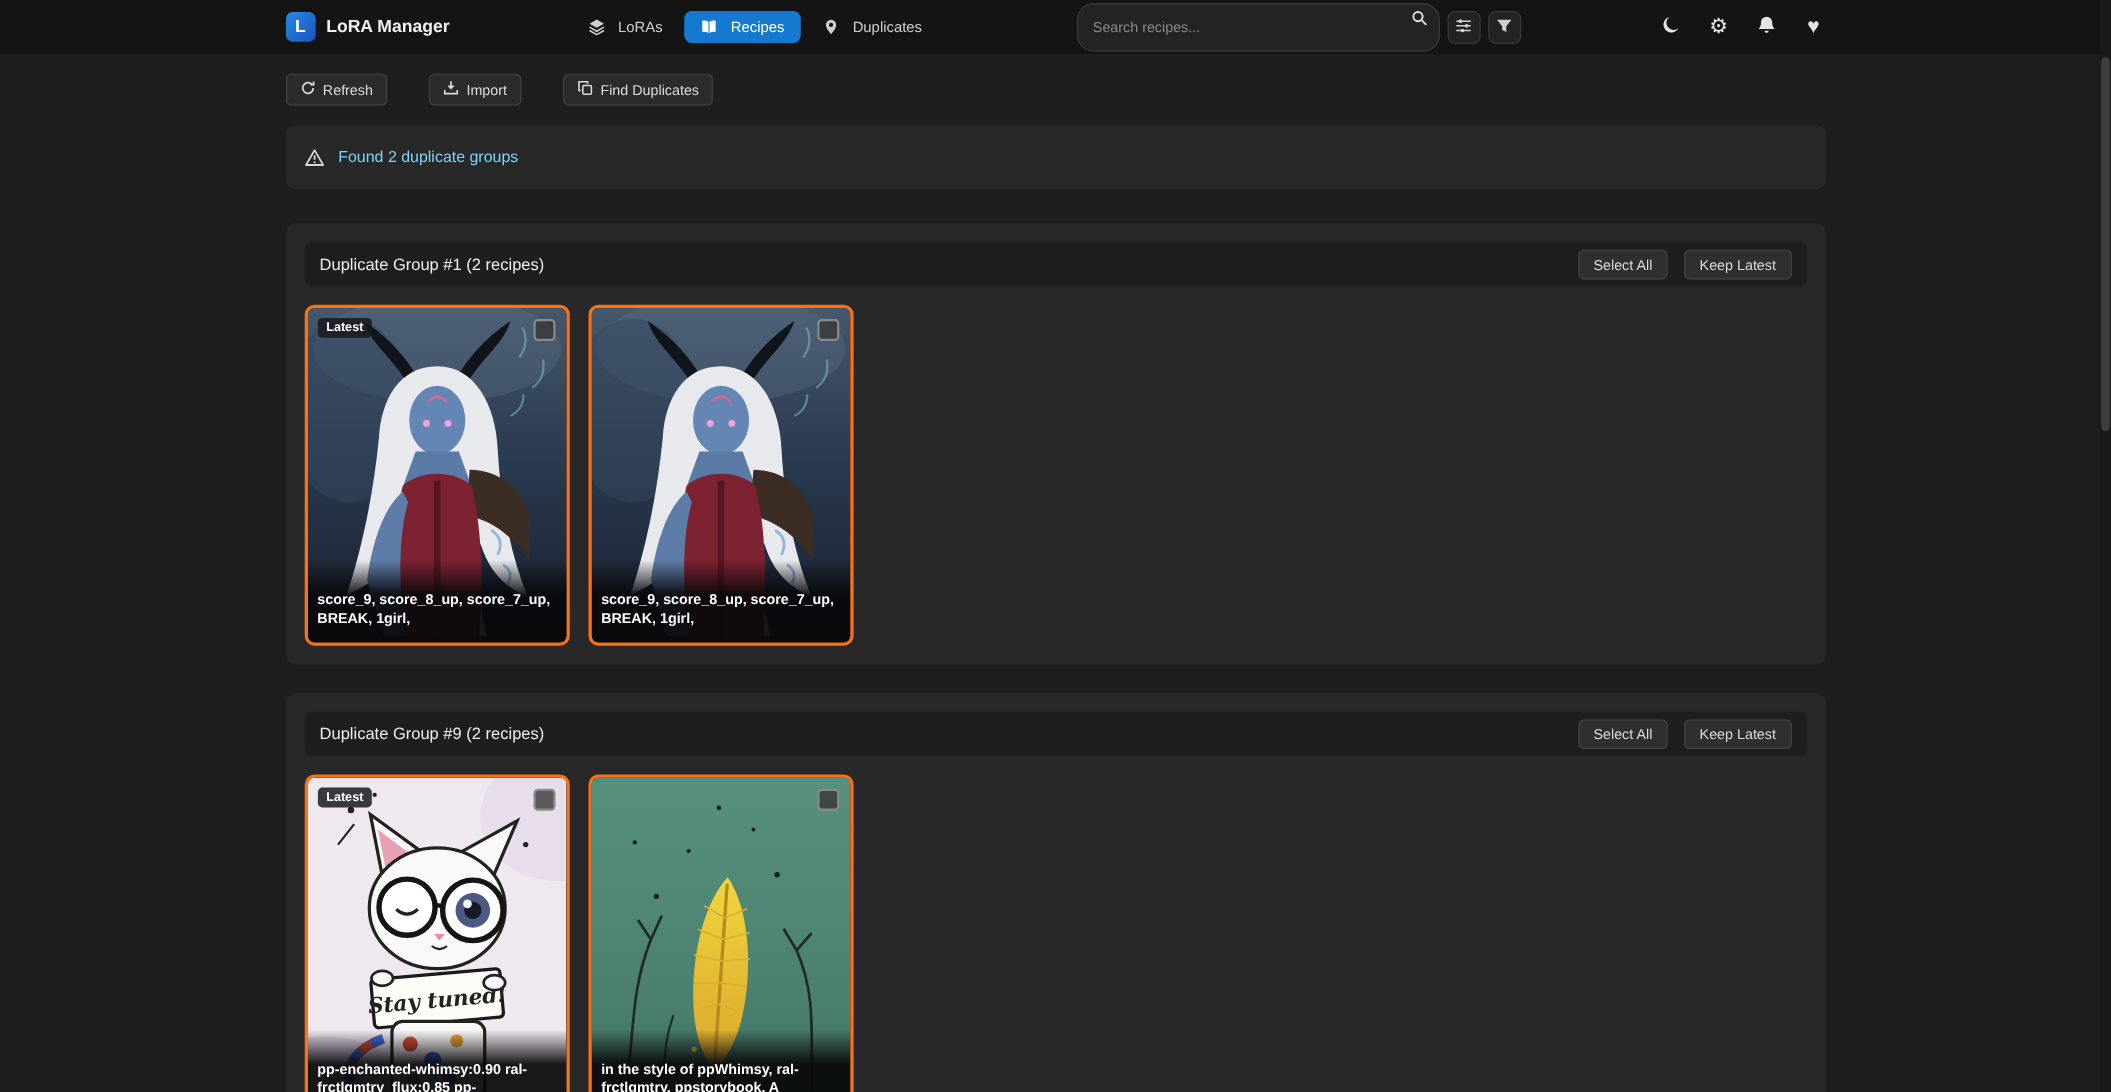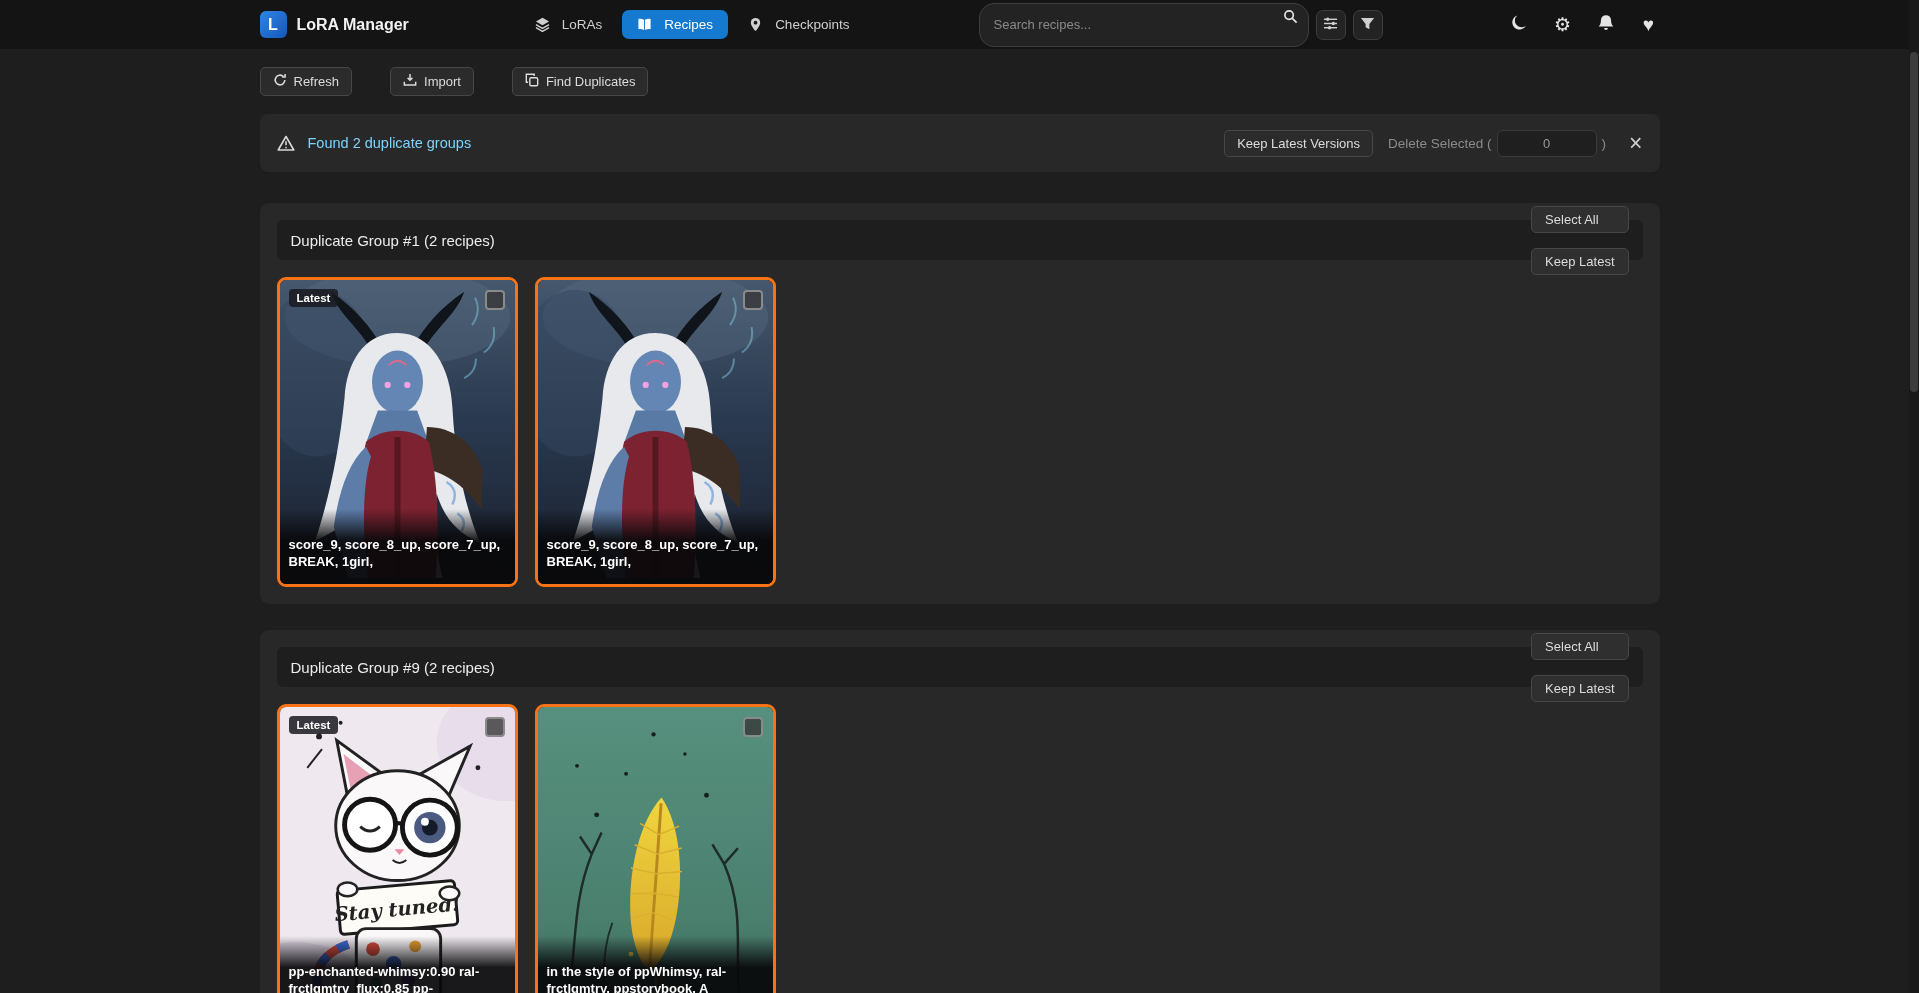--- a/index.html
+++ b/index.html
@@ -54,21 +54,21 @@
   .count-input { width:100px; height:27px; background:#1f1f1f; border:1px solid #3a3a3a; border-radius:6px;
                  color:#9a9a9a; text-align:center; font-size:13px; font-family:inherit; outline:none; }
   .close-btn { background:none; border:none; color:#cfcfcf; font-size:23px; line-height:1;
                cursor:pointer; margin-left:8px; font-family:inherit; }
 
   .group { margin-top:31px; background:#282828; border-radius:9px; padding:17px; }
   .group + .group { margin-top:26px; }
   .group-header { height:40px; background:#1e1e1e; border-radius:6px; display:flex;
                   align-items:center; padding:0 14px; }
   .group-title { color:#ececec; font-size:15px; }
-  .group-actions { margin-left:auto; display:flex; gap:15px;flex-direction:column; }
+  .group-actions { margin-left:auto; display:flex; gap:15px; }
   .group-actions .btn { background:#2f2f2f; padding:5px 13px; }
   .cards { display:flex; gap:17px; margin-top:17px; }
   .card { position:relative; width:241px; height:310px; border-radius:9px; overflow:hidden;
           border:3px solid #f97316; cursor:pointer; background:#1a1a1a; }
   .card svg.art { position:absolute; inset:0; width:100%; height:100%; display:block; }
   .badge { position:absolute; top:9px; left:9px; background:rgba(25,25,30,.85); color:#fff;
            font-size:11.5px; font-weight:bold; padding:3px 8px; border-radius:4px; }
   .checkbox { position:absolute; top:10px; right:10px; width:20px; height:20px;
               border:2px solid #8a8a8a; border-radius:4px; background:rgba(55,55,55,.8); cursor:pointer; }
   .caption { position:absolute; left:0; right:0; bottom:0; padding:28px 9px 13px;
@@ -211,21 +211,21 @@
           </span>
           <span>Recipes</span>
         </a>
         <a class="tab">
           <span>
             <svg viewBox="0 0 16 16">
                 <path d="M8 1a5 5 0 0 1 5 5c0 3.5-5 9-5 9S3 9.5 3 6a5 5 0 0 1 5-5Z" fill="currentColor"></path>
                 <circle cx="8" cy="6" r="2" fill="#141414"></circle>
               </svg>
           </span>
-          <span>Checkpoints</span>
+          <span>Duplicates</span>
         </a>
       </nav>
 
       <div class="search-wrap">
         <div class="search-box">
           <input type="text" placeholder="Search recipes..." style="">
           <button class="search-btn">
             <span>
               <svg viewBox="0 0 16 16" fill="none" stroke="currentColor" stroke-width="1.8">
                   <circle cx="6.5" cy="6.5" r="4.5"></circle>
@@ -317,33 +317,20 @@
       <div class="banner-msg">
         <span class="warn-icon">
           <svg viewBox="0 0 18 17" fill="none" stroke="#d8d8d8" stroke-width="1.6" stroke-linejoin="round">
               <path d="M9 1.5 16.8 15H1.2Z"></path>
               <line x1="9" y1="6.2" x2="9" y2="10.2"></line>
               <circle cx="9" cy="12.6" r="0.9" fill="#d8d8d8" stroke="none"></circle>
             </svg>
         </span>
         <span>Found 2 duplicate groups</span>
       </div>
-      <div class="banner-right">
-        <button class="btn">
-          <span>Keep Latest Versions</span>
-        </button>
-        <div class="delete-wrap">
-          <span>Delete Selected (</span>
-          <input class="count-input" type="text" value="0" style="">
-          <span>)</span>
-        </div>
-        <button class="close-btn">
-          <span>×</span>
-        </button>
-      </div>
     </div>
 
     <section class="group">
       <div class="group-header">
         <div class="group-title">Duplicate Group #1 (2 recipes)</div>
         <div class="group-actions">
           <button class="btn">
             <span>Select All</span>
           </button>
           <button class="btn">

